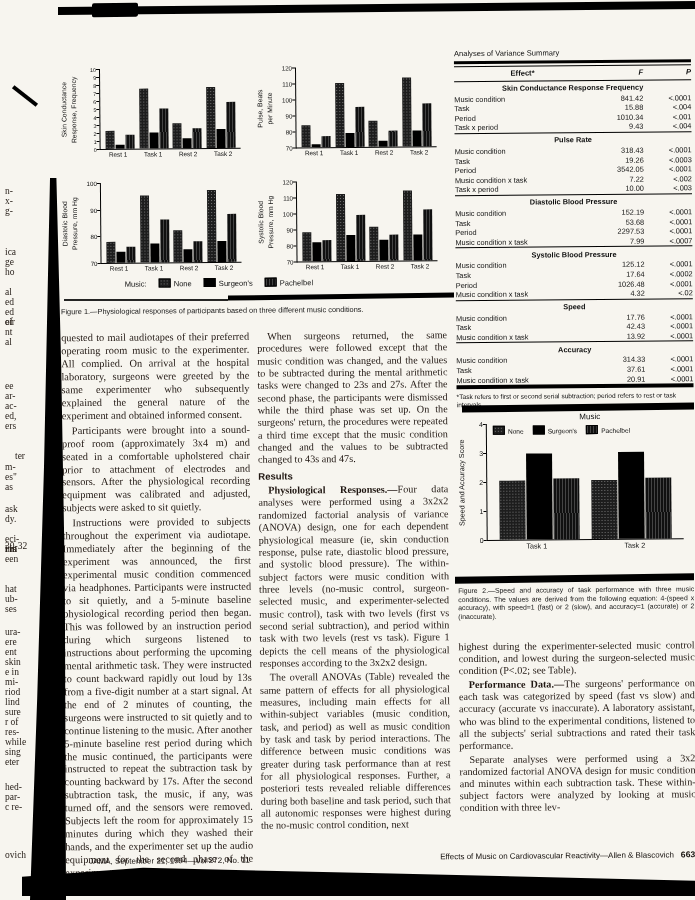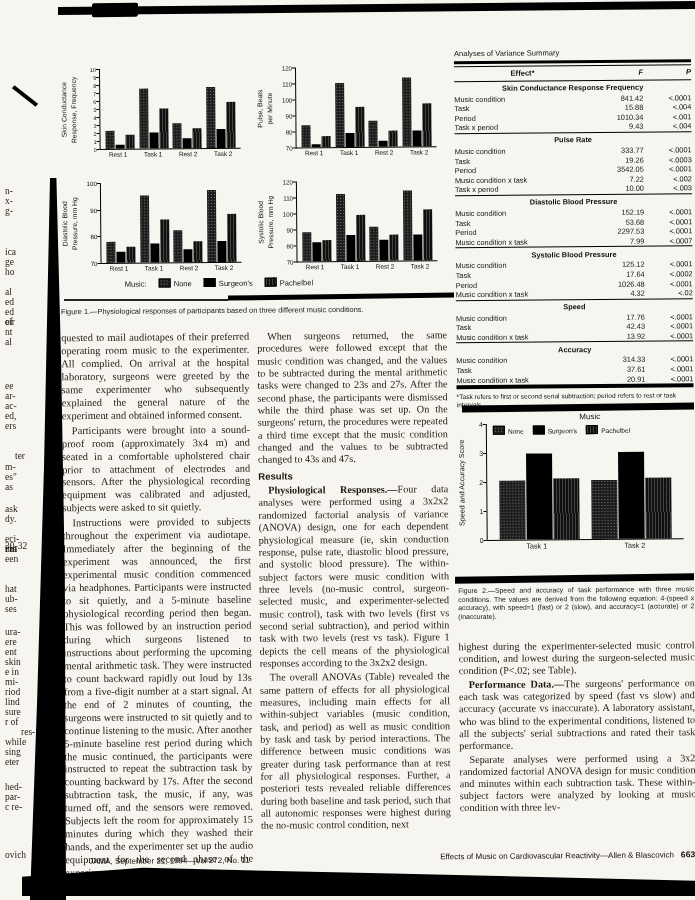--- a/index.html
+++ b/index.html
@@ -128,21 +128,21 @@
       <span class="frag" style="top: 627px;">ura-</span>
       <span class="frag" style="top: 637px;">ere</span>
       <span class="frag" style="top: 647px;">ent</span>
       <span class="frag" style="top: 657px;">skin</span>
       <span class="frag" style="top: 667px;">e in</span>
       <span class="frag" style="top: 677px;">mi-</span>
       <span class="frag" style="top: 687px;">riod</span>
       <span class="frag" style="top: 697px;">lind</span>
       <span class="frag" style="top: 707px;">sure</span>
       <span class="frag" style="top: 717px;">r of</span>
-      <span class="frag" style="top: 727px; margin-left: 16px;">res-</span>
+      <span class="frag" style="top: 727px;">res-</span>
       <span class="frag" style="top: 737px;">while</span>
       <span class="frag" style="top: 747px;">sing</span>
       <span class="frag" style="top: 757px;">eter</span>
       <span class="frag" style="top: 782px;">hed-</span>
       <span class="frag" style="top: 792px;">par-</span>
       <span class="frag" style="top: 802px;">c re-</span>
       <span class="frag" style="top: 850px;">ovich</span>
     </div>
 
   <div class="content">
@@ -391,21 +391,21 @@
           </div>
           <div class="trow">
             <span class="c-eff">Task x period</span>
             <span class="c-f">9.43</span>
             <span class="c-p">&lt;.004</span>
           </div>
           <div class="rule-thin"></div>
           <div class="sect-name">Pulse Rate</div>
           <div class="trow">
             <span class="c-eff">Music condition</span>
-            <span class="c-f">333.77</span>
+            <span class="c-f">318.43</span>
             <span class="c-p">&lt;.0001</span>
           </div>
           <div class="trow">
             <span class="c-eff">Task</span>
             <span class="c-f">19.26</span>
             <span class="c-p">&lt;.0003</span>
           </div>
           <div class="trow">
             <span class="c-eff">Period</span>
             <span class="c-f">3542.05</span>

